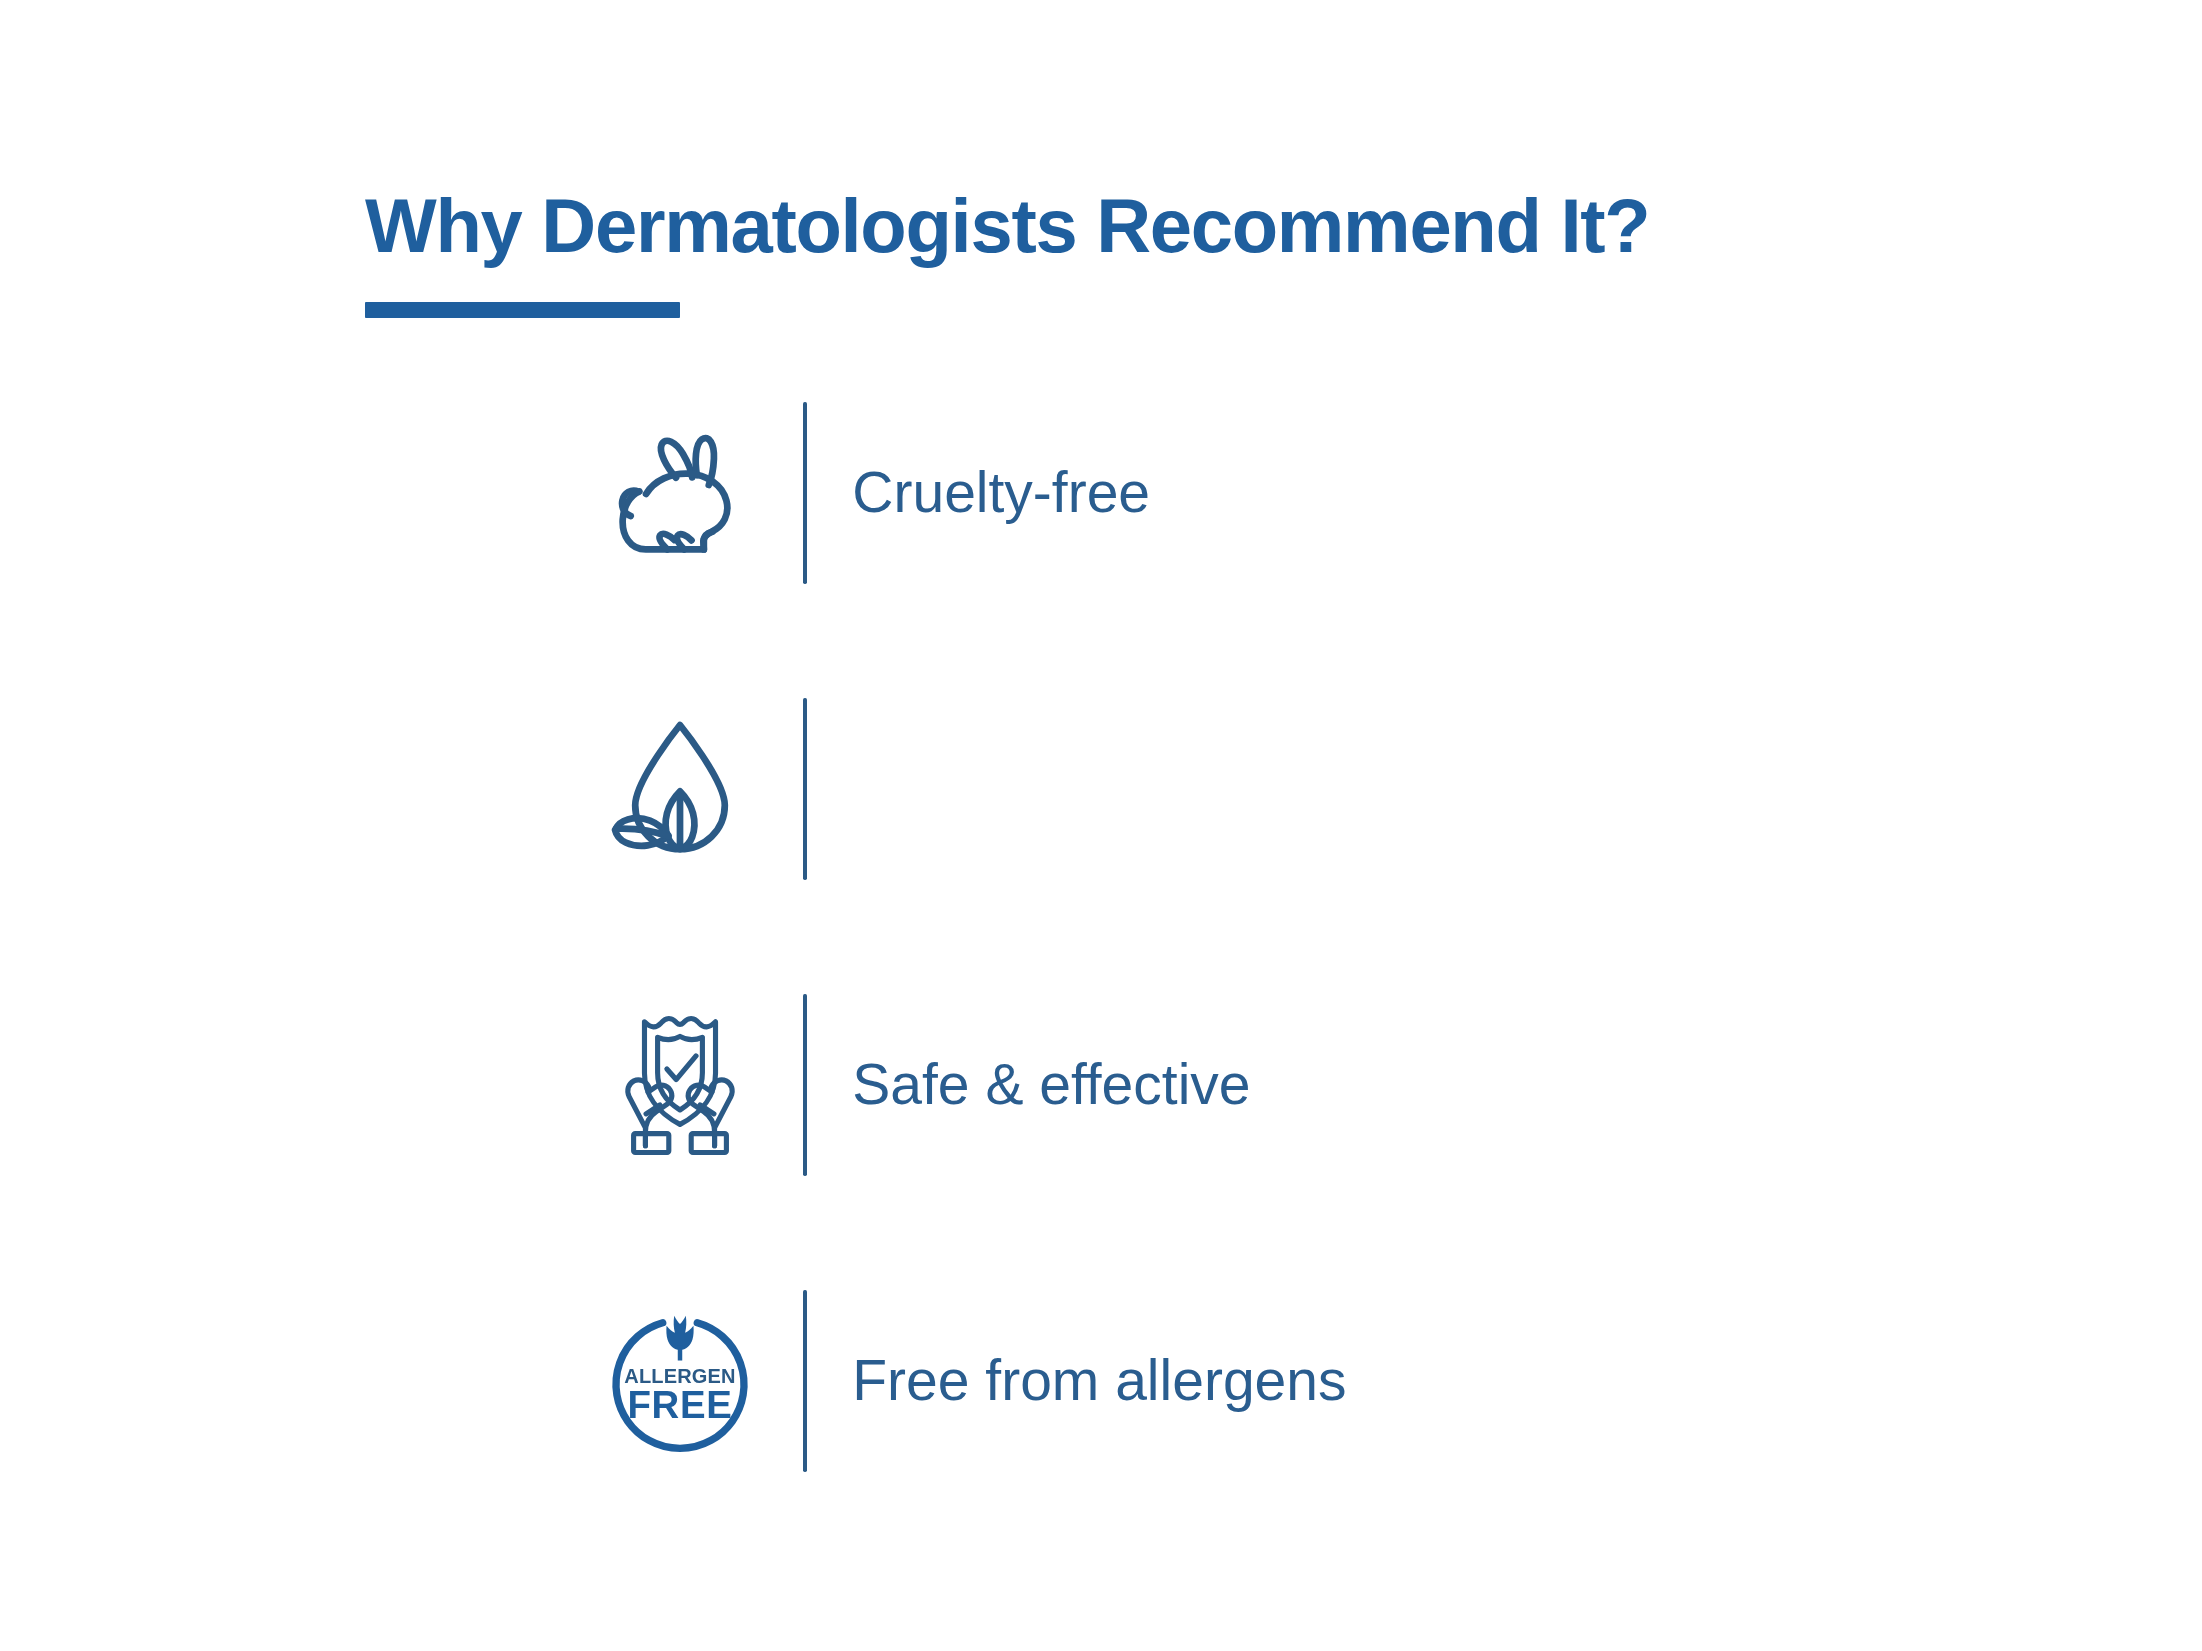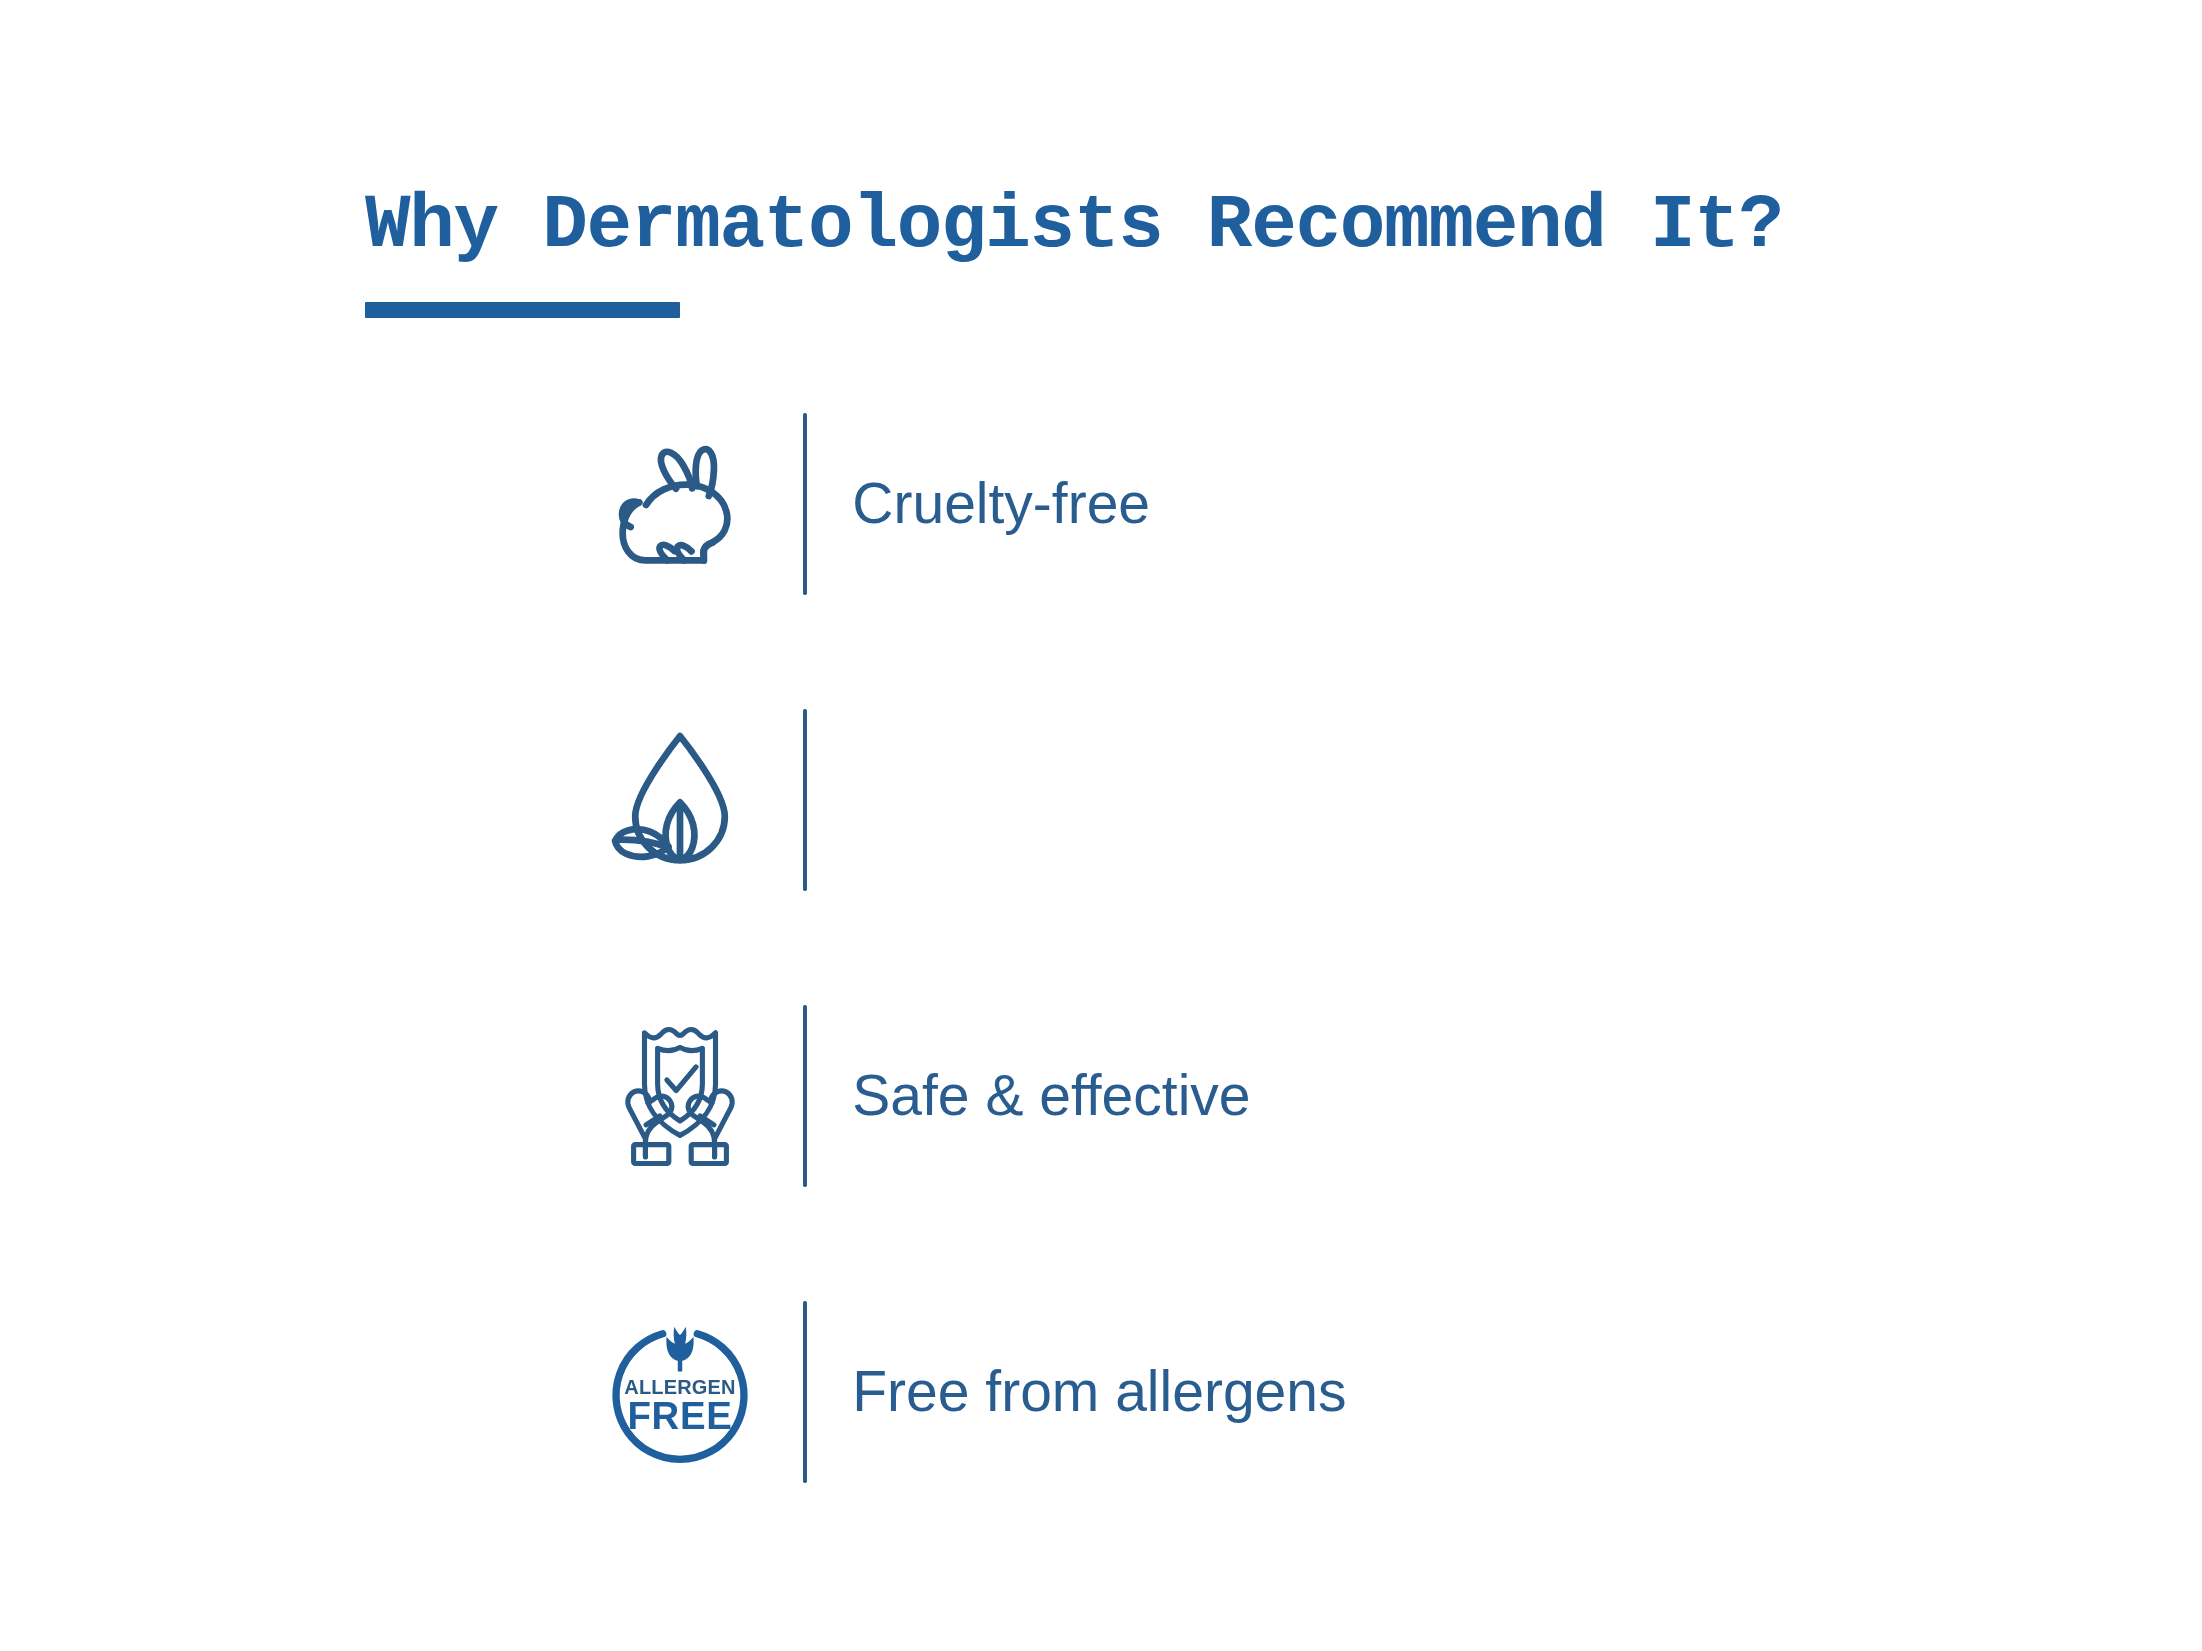--- a/index.html
+++ b/index.html
@@ -21,21 +21,20 @@
     height: 1652px;
     background: #ffffff;
   }
 
   
   .heading-block {
     position: absolute;
     left: 365px;
     top: 188px;
     width: 1600px;
-    font-family: Liberation Mono, monospace;
   }
   .heading-title {
     margin: 0;
     font-size: 76px;
     line-height: 1.0;
     font-weight: 700;
     letter-spacing: -1.3px;
     color: #1f5f9e;
     white-space: nowrap;
   }
@@ -44,21 +43,21 @@
     width: 315px;
     height: 16.3px;
     background: #1f5f9e;
     border-radius: 0.9px;
   }
 
   
   .features {
     position: absolute;
     left: 594px;
-    top: 397px;
+    top: 386px;
     width: 1463px;
   }
   .feature-row {
     display: flex;
     align-items: center;
     height: 213px;
     margin-bottom: 83px;
   }
   .feature-row:last-child {
     margin-bottom: 0;

